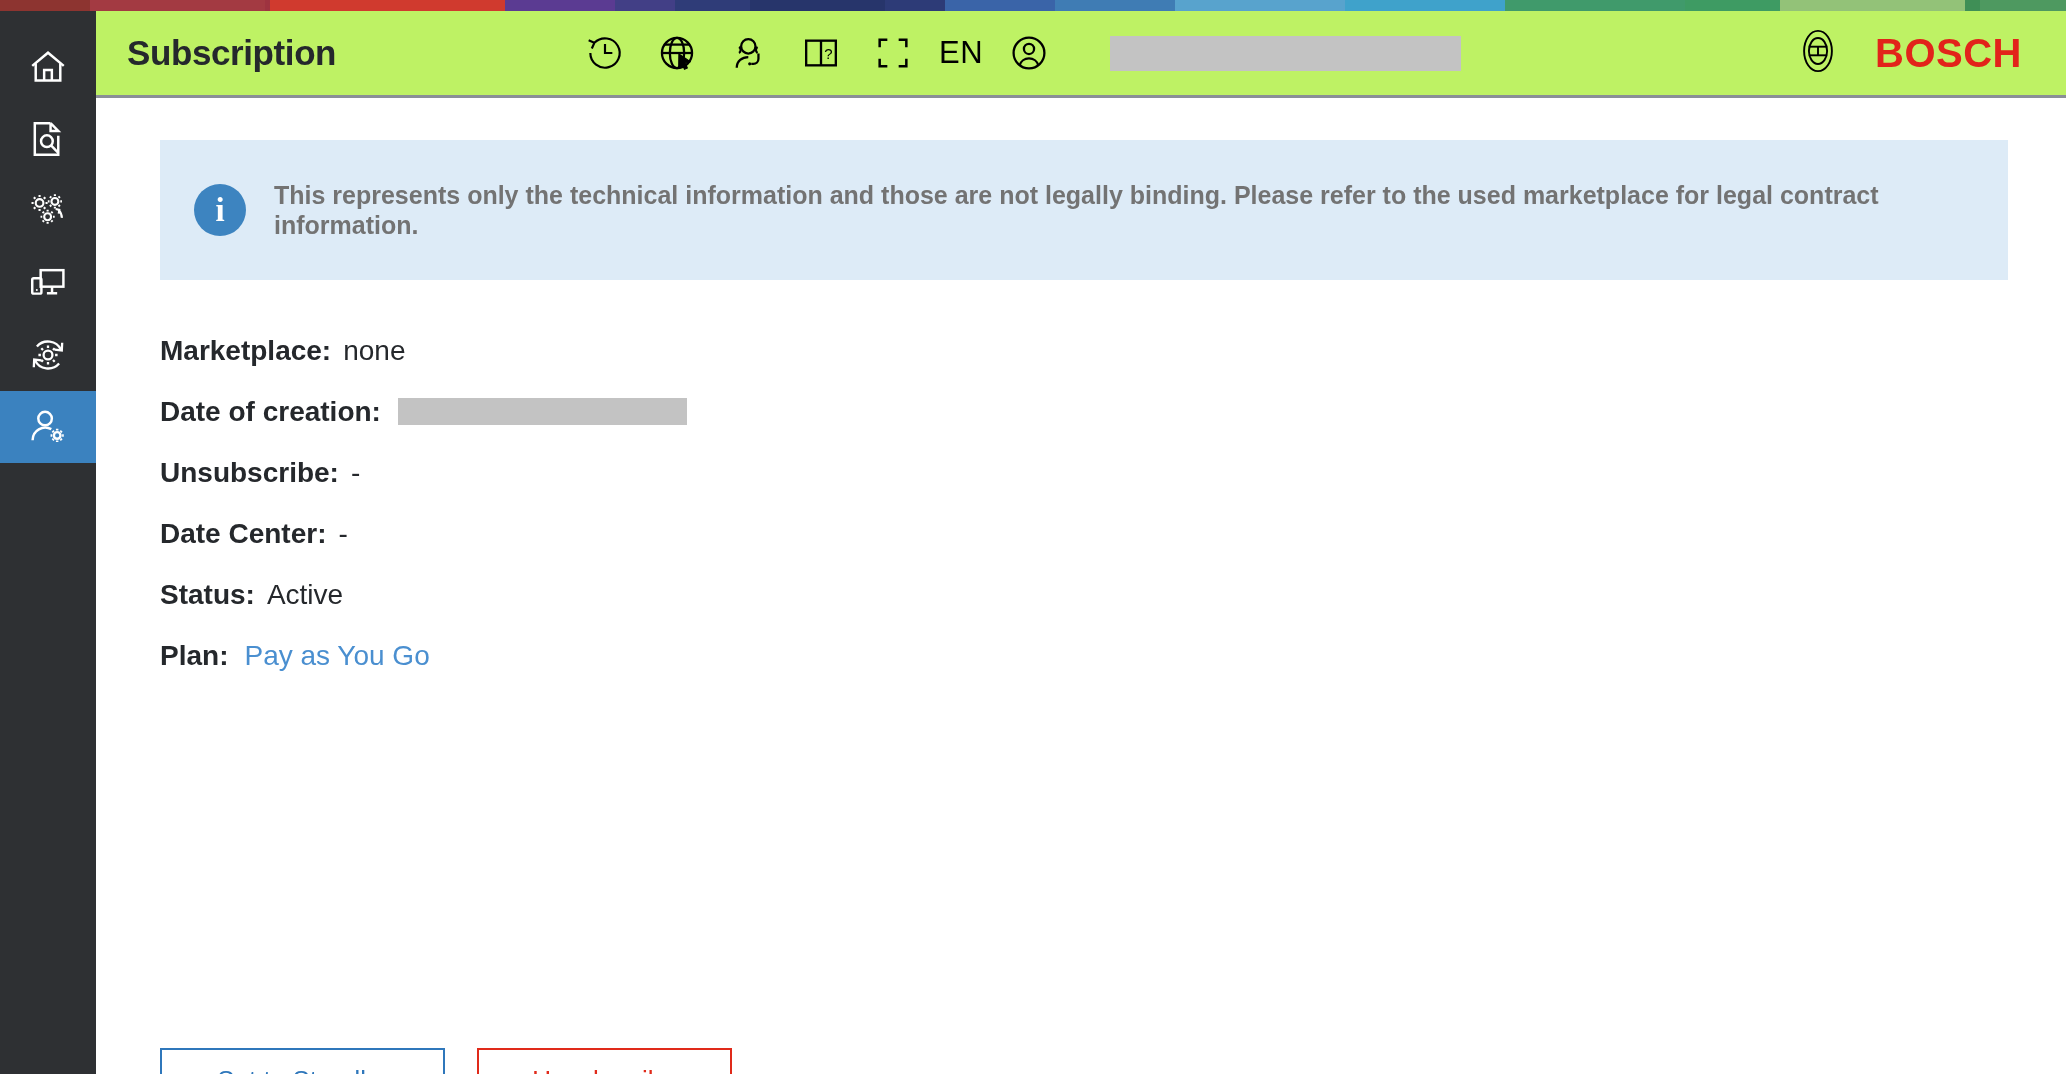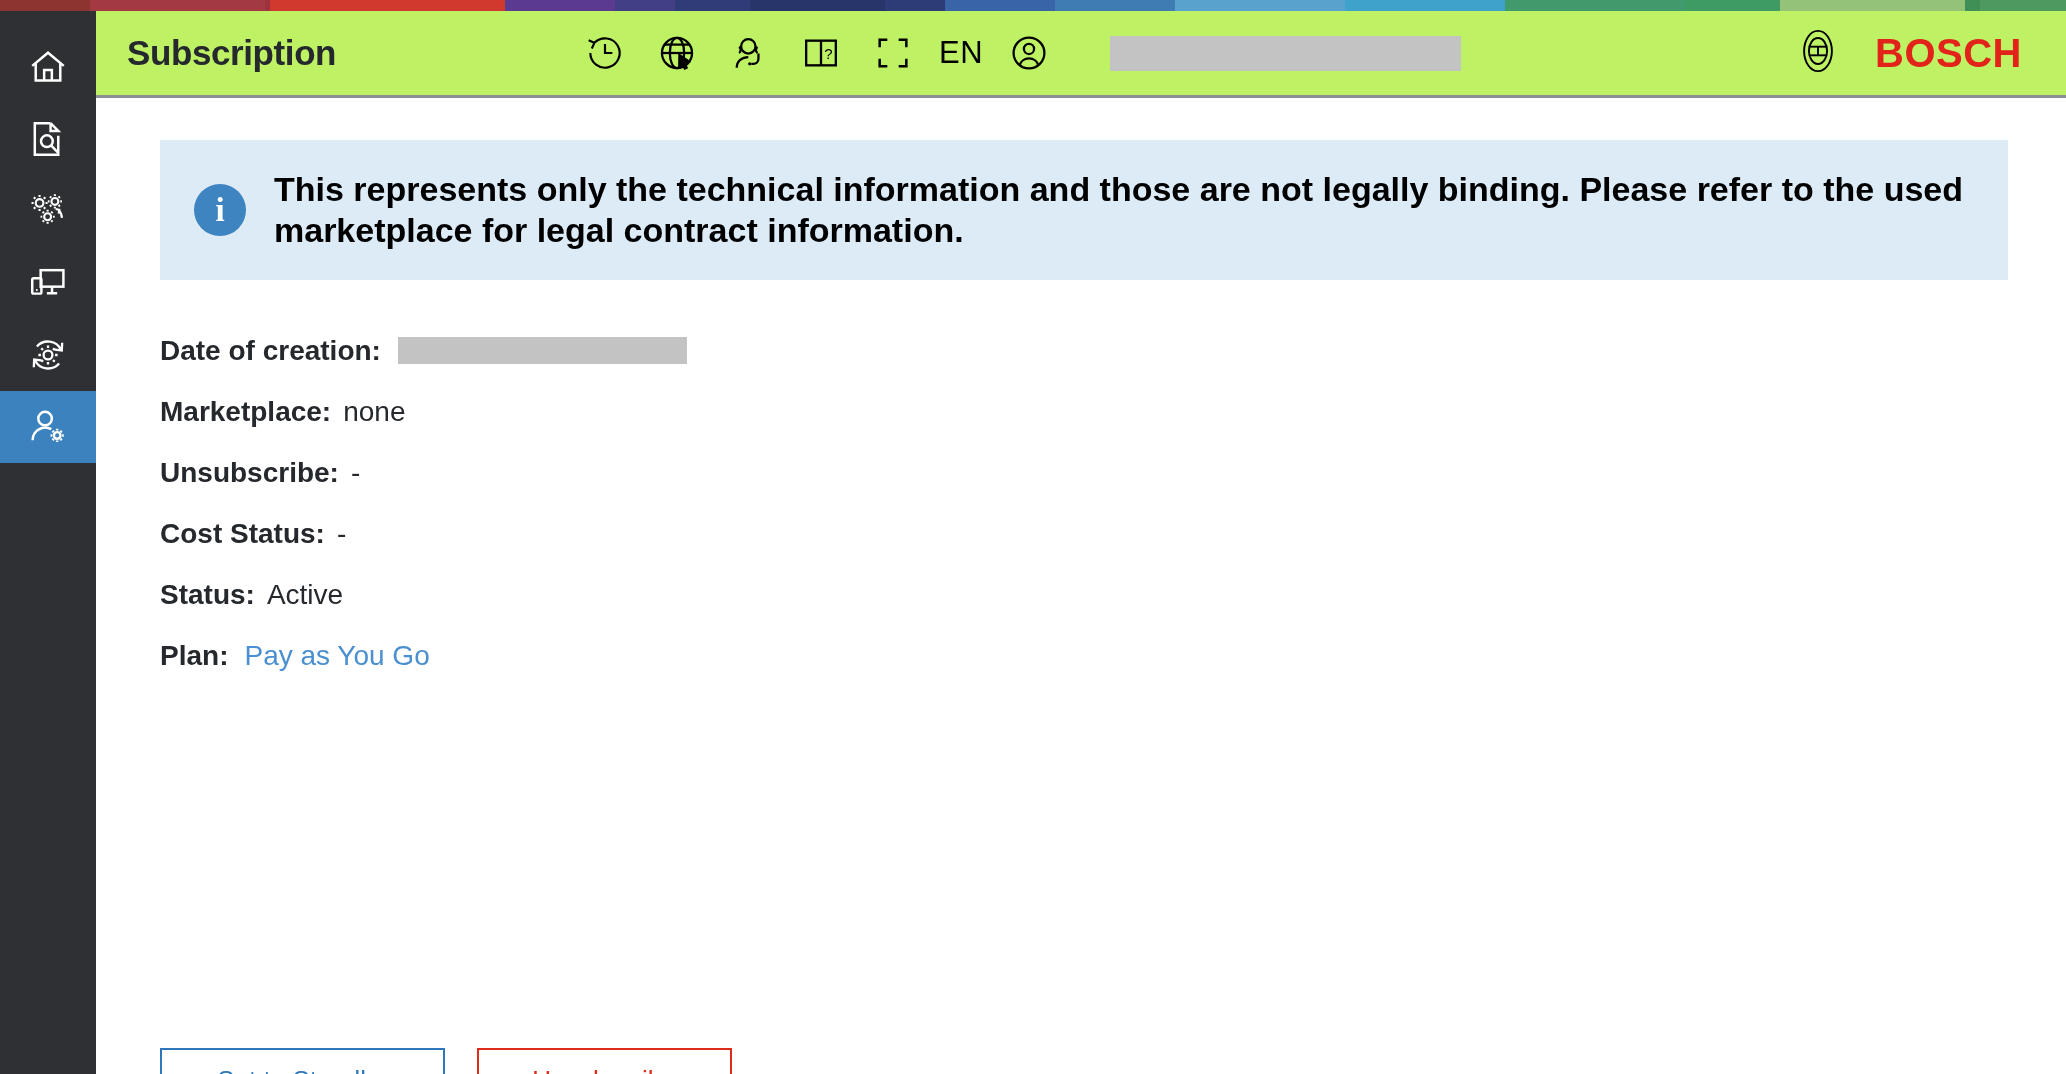--- a/index.html
+++ b/index.html
@@ -147,24 +147,24 @@
     display: flex;
     align-items: center;
     justify-content: center;
     font-size: 33px;
     font-weight: 600;
     font-family: "Liberation Serif", serif;
   }
   .info-text {
     margin-left: 28px;
     margin-right: 40px;
-    font-size: 34px;
+    font-size: 25px;
     font-weight: bold;
     line-height: 1.22;
-    color: #000000;
+    color: #737373;
   }
 
   .fields {
     position: absolute;
     top: 219px;
     left: 64px;
     width: 1800px;
   }
   .field-row {
     display: flex;
@@ -386,33 +386,33 @@
 
   <main class="content">
 
     <div class="info-banner">
       <div class="info-icon">i</div>
       <div class="info-text">This represents only the technical information and those are not legally binding. Please refer to the used marketplace for legal contract information.</div>
     </div>
 
     <div class="fields" id="fields">
         <div class="field-row">
+          <span class="field-label">Marketplace:</span>
+          <span class="field-value">none</span>
+        </div>
+        <div class="field-row">
           <span class="field-label">Date of creation:</span>
           <span class="field-redacted" style="width: 289px;"></span>
         </div>
         <div class="field-row">
-          <span class="field-label">Marketplace:</span>
-          <span class="field-value">none</span>
-        </div>
-        <div class="field-row">
           <span class="field-label">Unsubscribe:</span>
           <span class="field-value">-</span>
         </div>
         <div class="field-row">
-          <span class="field-label">Cost Status:</span>
+          <span class="field-label">Date Center:</span>
           <span class="field-value">-</span>
         </div>
         <div class="field-row">
           <span class="field-label">Status:</span>
           <span class="field-value">Active</span>
         </div>
         <div class="field-row">
           <span class="field-label">Plan:</span>
           <span class="field-value link">Pay as You Go</span>
         </div>

